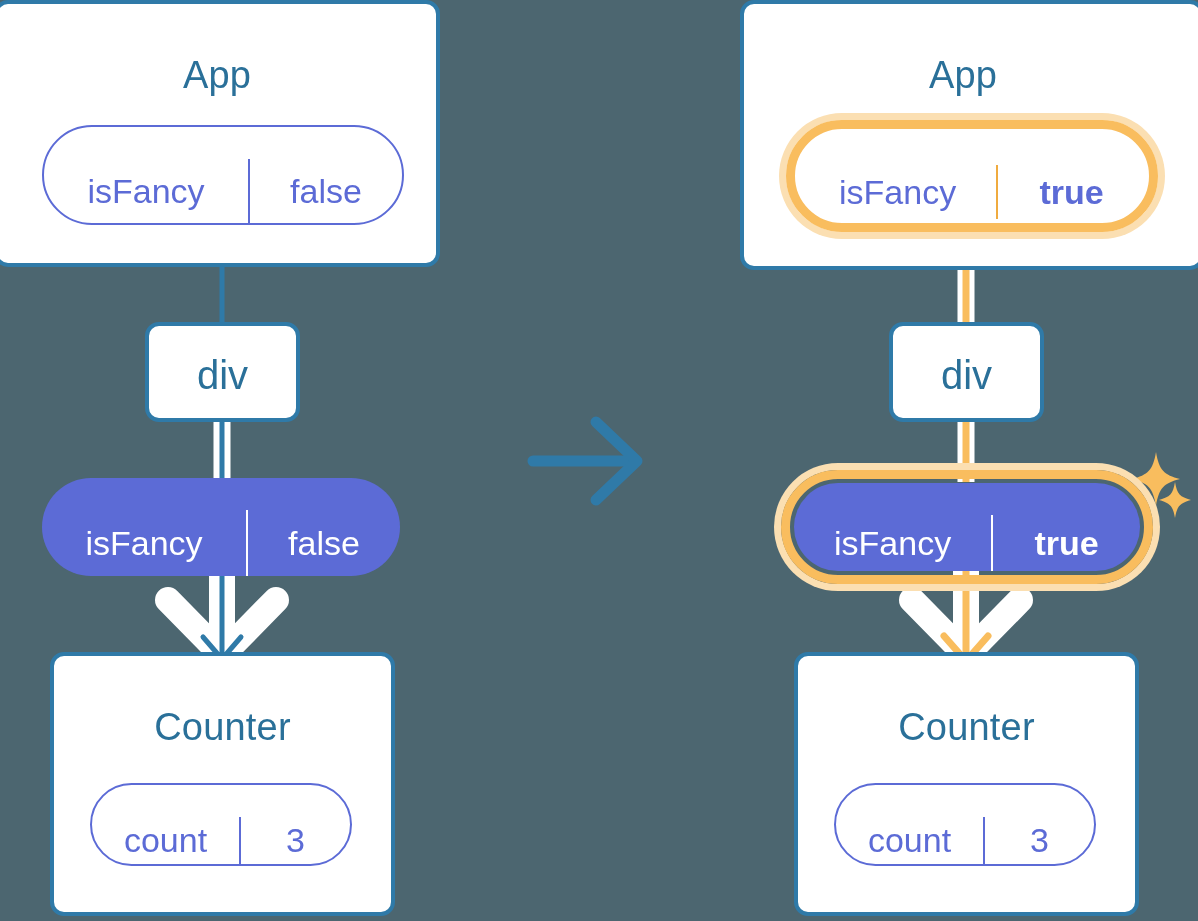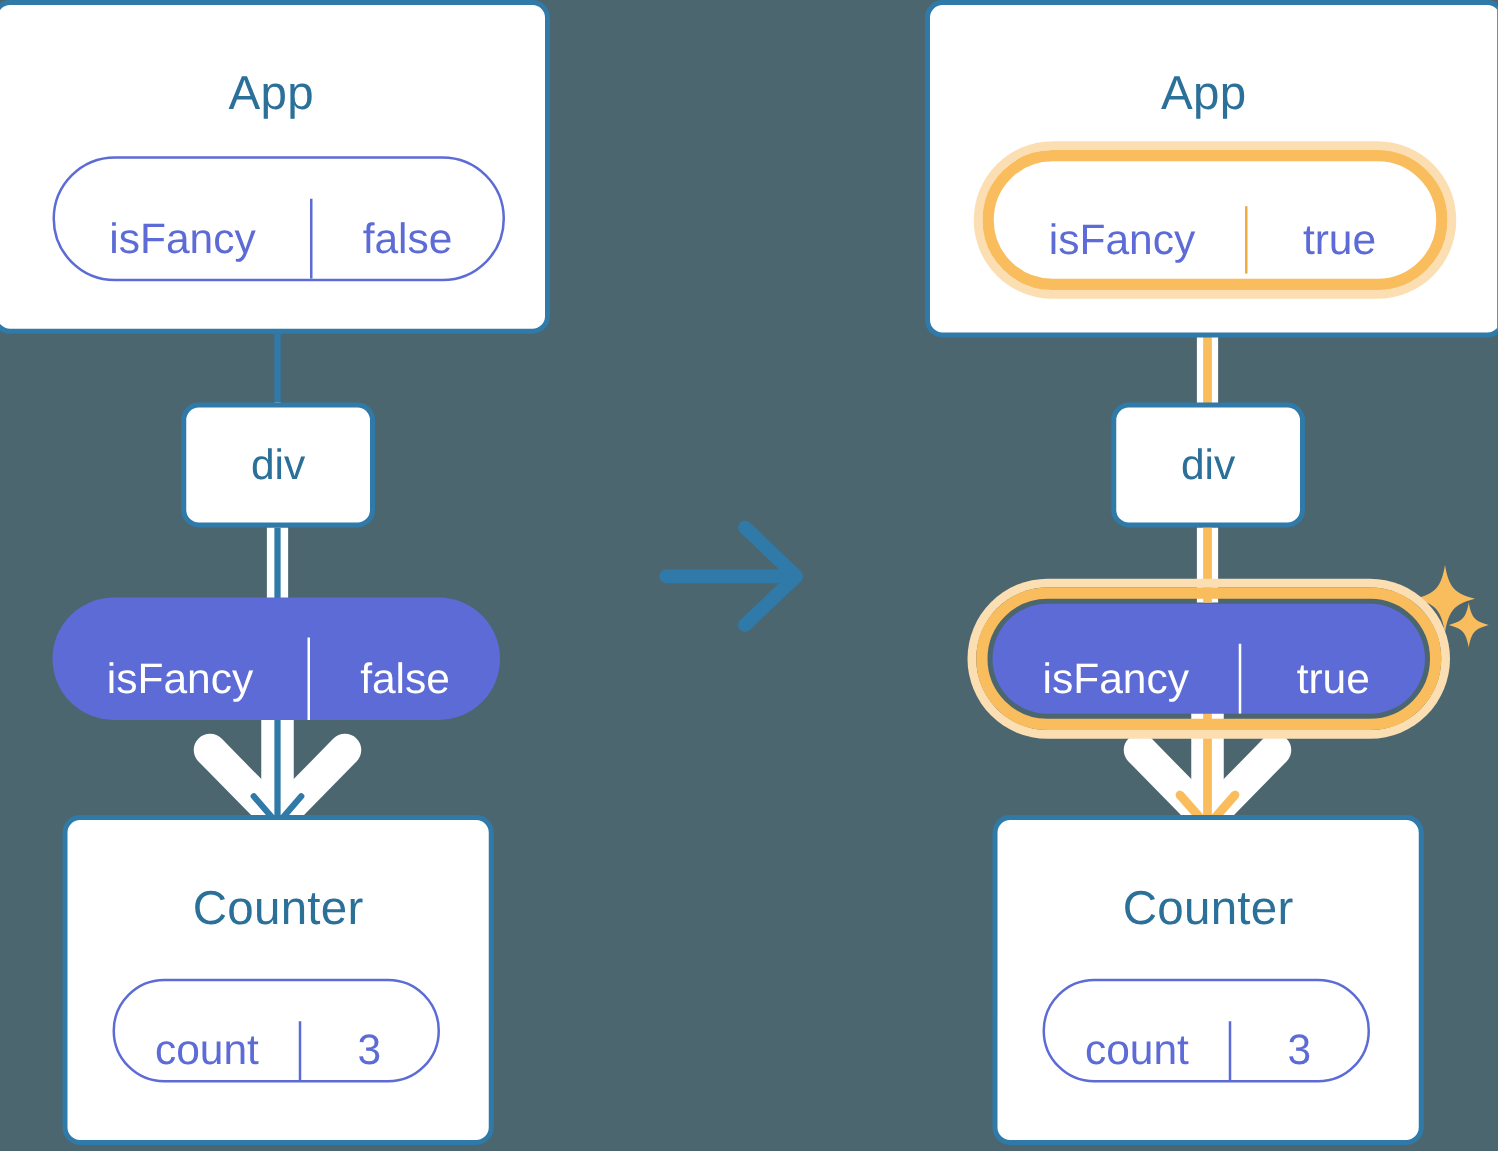--- a/index.html
+++ b/index.html
@@ -41,21 +41,21 @@
     font-size: 38px;
     font-weight: 400;
     letter-spacing: 0.2px;
     white-space: nowrap;
   }
   .div-label {
     position: absolute;
     left: 0; right: 0;
     text-align: center;
     color: #2a7099;
-    font-size: 34px;
+    font-size: 40px;
     font-weight: 400;
     white-space: nowrap;
   }
 
   
   .pill {
     position: absolute;
     box-sizing: border-box;
     display: flex;
     align-items: stretch;
@@ -95,21 +95,21 @@
   .ring {
     position: absolute;
     border-radius: 999px;
     box-sizing: border-box;
     border: 9px solid #f9bd5e;
     box-shadow: 0 0 0 7px #fbdfb2;
   }
 
   .f34 { font-size: 34px; }
   .f30 { font-size: 34px; }
-  .bold { font-weight: normal; }
+  .bold { font-weight: bold; }
 </style>
 </head>
 <body>
 
 <div id="stage">
 
   <svg id="wires" viewBox="0 0 1198 921" width="1198" height="921">
 
     <line x1="222" y1="267" x2="222" y2="322" stroke="#2f7aa8" stroke-width="5"></line>
 

